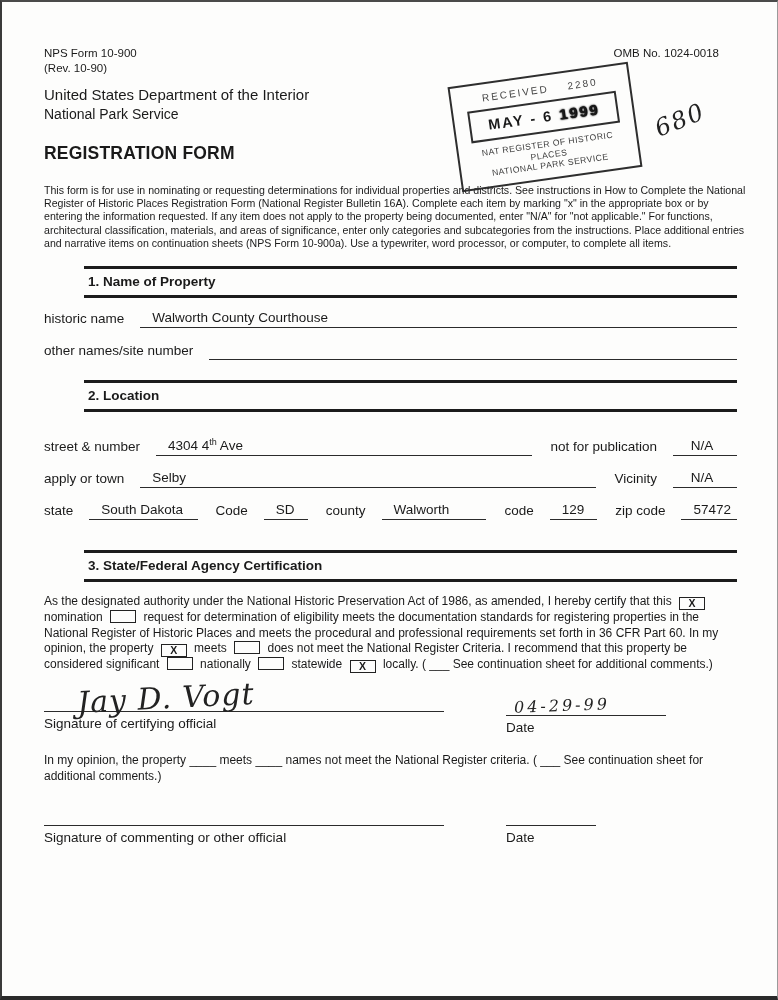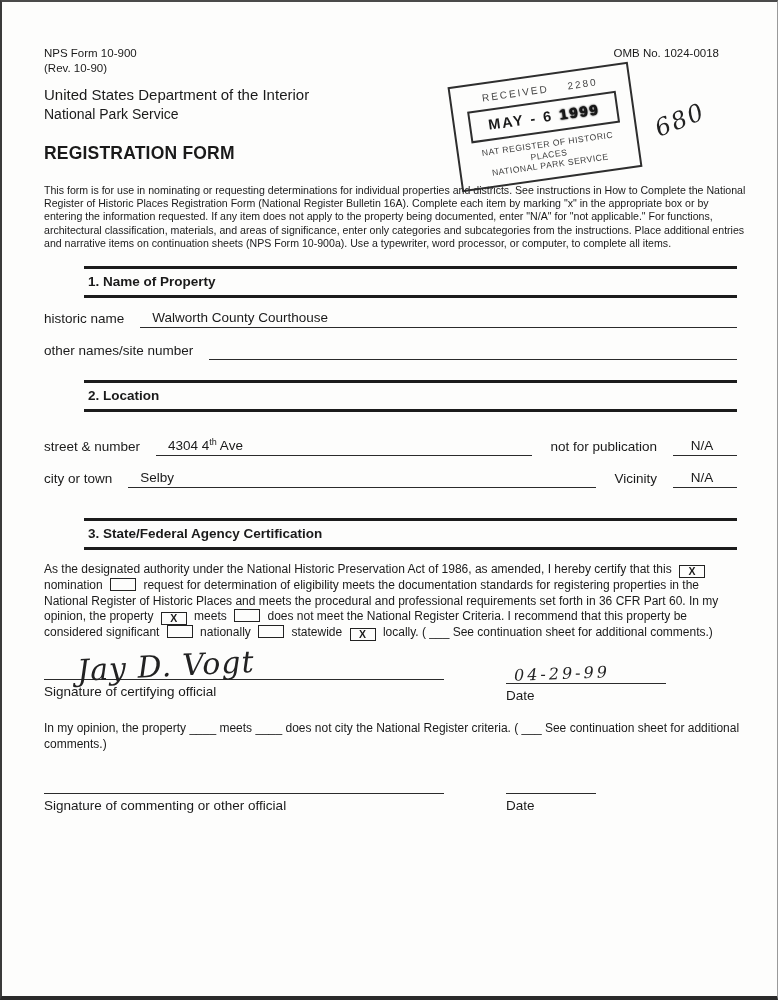--- a/index.html
+++ b/index.html
@@ -157,24 +157,36 @@
   </div>
 
   <div class="sec-head s2">2. Location</div>
   <div class="frow" style="margin-top:26px;">
     <span class="flabel">street &amp; number</span>
     <span class="fvalue grow"><span>4304 4</span><sup>th</sup><span> Ave</span></span>
     <span class="flabel rt">not for publication</span>
     <span class="fvalue w-na">N/A</span>
   </div>
   <div class="frow tight">
-    <span class="flabel">city or town</span>
+    <span class="flabel">apply or town</span>
     <span class="fvalue grow">Selby</span>
     <span class="flabel rt">Vicinity</span>
     <span class="fvalue w-na">N/A</span>
+  </div>
+  <div class="frow tight">
+    <span class="flabel">state</span>
+    <span class="fvalue" style="width:122px;">South Dakota</span>
+    <span class="flabel rt">Code</span>
+    <span class="fvalue" style="width:48px;">SD</span>
+    <span class="flabel rt">county</span>
+    <span class="fvalue" style="width:118px;">Walworth</span>
+    <span class="flabel rt">code</span>
+    <span class="fvalue" style="width:52px;">129</span>
+    <span class="flabel rt">zip code</span>
+    <span class="fvalue grow">57472</span>
   </div>
 
   <div class="sec-head s3">3. State/Federal Agency Certification</div>
 
   <p class="cert">
     <span>As the designated authority under the National Historic Preservation Act of 1986, as amended, I hereby certify that this</span>
     <span class="cb">X</span>
     <span>nomination</span>
     <span class="cb"></span>
     <span>request for determination of eligibility meets the documentation standards for registering properties in the National Register of Historic Places and meets the procedural and professional requirements set forth in 36 CFR Part 60.  In my opinion, the property</span>
@@ -197,21 +209,21 @@
       <div class="under-label">Signature of certifying official</div>
     </div>
     <div class="sig-right">
       <div class="handwriting date-script">04-29-99</div>
       <div class="uline"></div>
       <div class="under-label">Date</div>
     </div>
   </div>
 
 
-  <p class="opinion">In my opinion, the property ____ meets ____ does not city the National Register criteria. ( ___ See continuation sheet for additional comments.)</p>
+  <p class="opinion">In my opinion, the property ____ meets ____ names not meet the National Register criteria. ( ___ See continuation sheet for additional comments.)</p>
 
   <div class="comment-sig">
     <div class="left">
       <div class="uline"></div>
       <div class="under-label">Signature of commenting or other official</div>
     </div>
     <div class="right">
       <div class="uline"></div>
       <div class="under-label">Date</div>
     </div>

